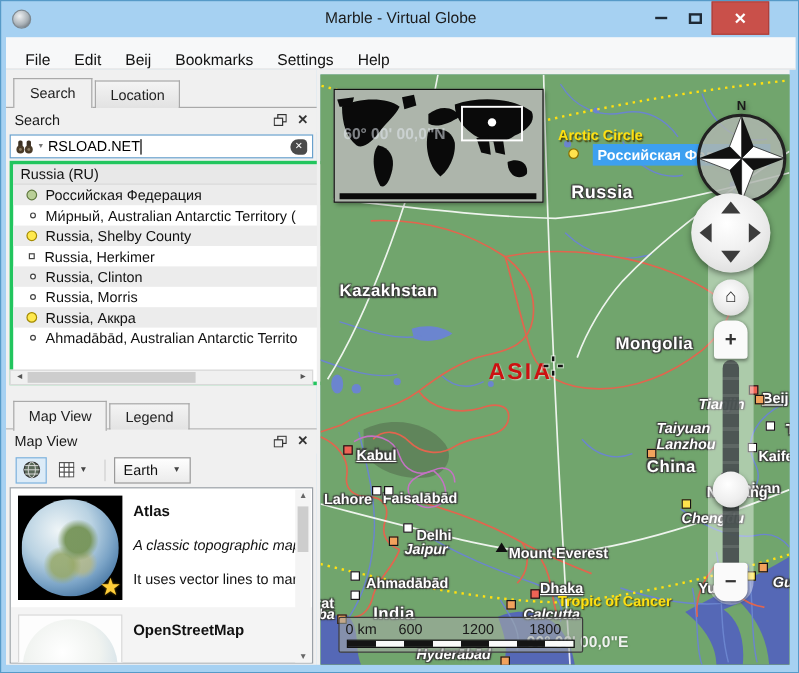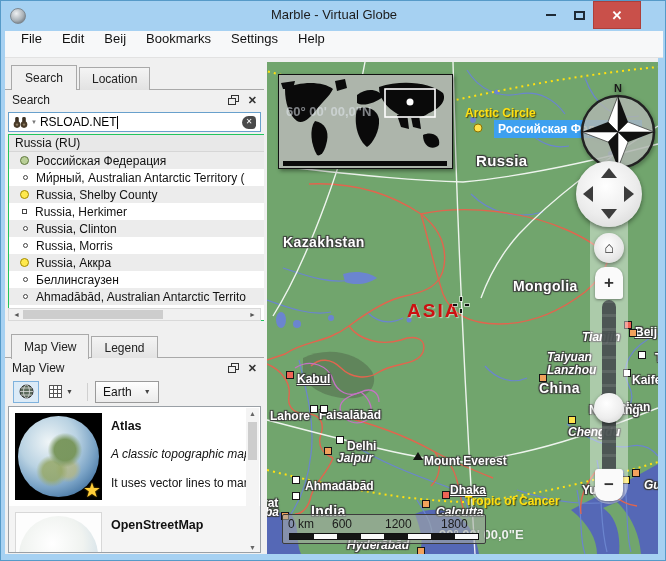--- a/index.html
+++ b/index.html
@@ -13,21 +13,21 @@
   .title-text { position:absolute; left:0; right:0; top:6px; text-align:center; font-size:13px; color:#1b1b1b; }
   .cap-btn { position:absolute; top:0; height:28px; display:flex; align-items:center; justify-content:center; }
   .btn-min { right:102px; width:28px; }
   .btn-max { right:74px; width:28px; }
   .glyph-min { width:10px; height:2px; background:#1e2a36; }
   .glyph-max { width:11px; height:9px; border:2px solid #1e2a36; background:transparent; }
   .btn-close { right:26px; width:48px; background:#c9504a; border:1px solid #ad3f3a; color:#fff; font-size:13px; font-weight:bold; }
 
   
   .menubar { position:absolute; left:4px; top:30px; width:658px; height:27px; background:#f7f8f9; border-bottom:1px solid #e2e2e2;
-    display:flex; align-items:flex-start; padding-left:6px; }
+    display:flex; align-items:flex-end; padding-left:6px; }
   .menu-item { font-size:13px; color:#111; padding:0 10px; }
 
   
   .sidebar { position:absolute; left:4px; top:57px; width:259px; height:496px; background:#f0f0f0; }
   .tabs { position:absolute; display:flex; }
   .tab { font-size:12px; color:#222; padding:4px 12px 3px 12px; background:linear-gradient(#f4f4f4,#e2e2e2);
     border:1px solid #a9a9a9; border-bottom:none; margin-right:2px; min-width:66px; text-align:center; }
   .tab.active { background:#f0f0f0; padding-top:5px; padding-bottom:5px; margin-top:-2px; position:relative; z-index:3; }
   .tabs-top { left:6px; top:9px; }
   .tabs-bottom { left:6px; top:278px; }
@@ -38,21 +38,21 @@
   .ph-x { font-size:11px; font-weight:bold; color:#333; line-height:1; }
 
   .search-input { position:absolute; left:3px; top:54px; width:253px; height:20px; background:#fff; border:1px solid #68a0cc;
     display:flex; align-items:center; padding:0 4px; gap:3px; }
   .si-caret { font-size:6px; color:#777; }
   .si-text { font-size:12px; color:#000; flex:1; white-space:nowrap; overflow:hidden; }
   .cursorbar { display:inline-block; width:1px; height:13px; background:#000; vertical-align:middle; }
   .clear-btn { width:14px; height:13px; border-radius:7px 4px 4px 7px; background:#4a4a4a; color:#fff; font-size:8px;
     display:flex; align-items:center; justify-content:center; line-height:1; }
 
-  .results { position:absolute; left:3px; top:76px; width:276px; height:187px; background:#fff; border:1px solid #22c55e; overflow:hidden; }
+  .results { position:absolute; left:3px; top:76px; width:276px; height:187px; background:#fff; border:3px solid #22c55e; overflow:hidden; }
   .res-head { height:17px; background:#e8e8e8; border-bottom:1px solid #d6d6d6; font-size:12px; color:#111;
     display:flex; align-items:center; padding:0 6px; }
   .res-row { height:17px; display:flex; align-items:center; padding-left:8px; font-size:12px; color:#111; white-space:nowrap; overflow:hidden; }
   .res-row:nth-child(odd) { background:#ececec; }
   .ri { display:inline-block; flex-shrink:0; margin-right:7px; }
   .ri.circle-green  { width:9px; height:9px; border-radius:50%; background:#b9cf97; border:1px solid #60793f; margin-left:3px; }
   .ri.circle-yellow { width:9px; height:9px; border-radius:50%; background:#ffe94d; border:1px solid #a38a00; margin-left:3px; }
   .ri.circle-small  { width:5px; height:5px; border-radius:50%; background:#fff; border:1px solid #444; margin-left:6px; margin-right:8px;}
   .ri.square-small  { width:5px; height:5px; background:#fff; border:1px solid #444; margin-left:5px; margin-right:8px;}
   .sb-arrow { position:absolute; font-size:7px; color:#666; }
@@ -243,24 +243,20 @@
             <span class="ri circle-small"></span>
             <span>Russia, Clinton</span>
           </div>
           <div class="res-row">
             <span class="ri circle-small"></span>
             <span>Russia, Morris</span>
           </div>
           <div class="res-row">
             <span class="ri circle-yellow"></span>
             <span>Russia, Аккра</span>
-          </div>
-          <div class="res-row">
-            <span class="ri circle-small"></span>
-            <span>Беллинсгаузен</span>
           </div>
           <div class="res-row">
             <span class="ri circle-small"></span>
             <span>Ahmadābād, Australian Antarctic Territo</span>
           </div>
         </div>
       <span class="sb-arrow" style="right:6px; top:5px;">▲</span>
       <span class="sb-arrow" style="right:6px; top:157px;">▼</span>
     </div>
     <div class="hscroll">

